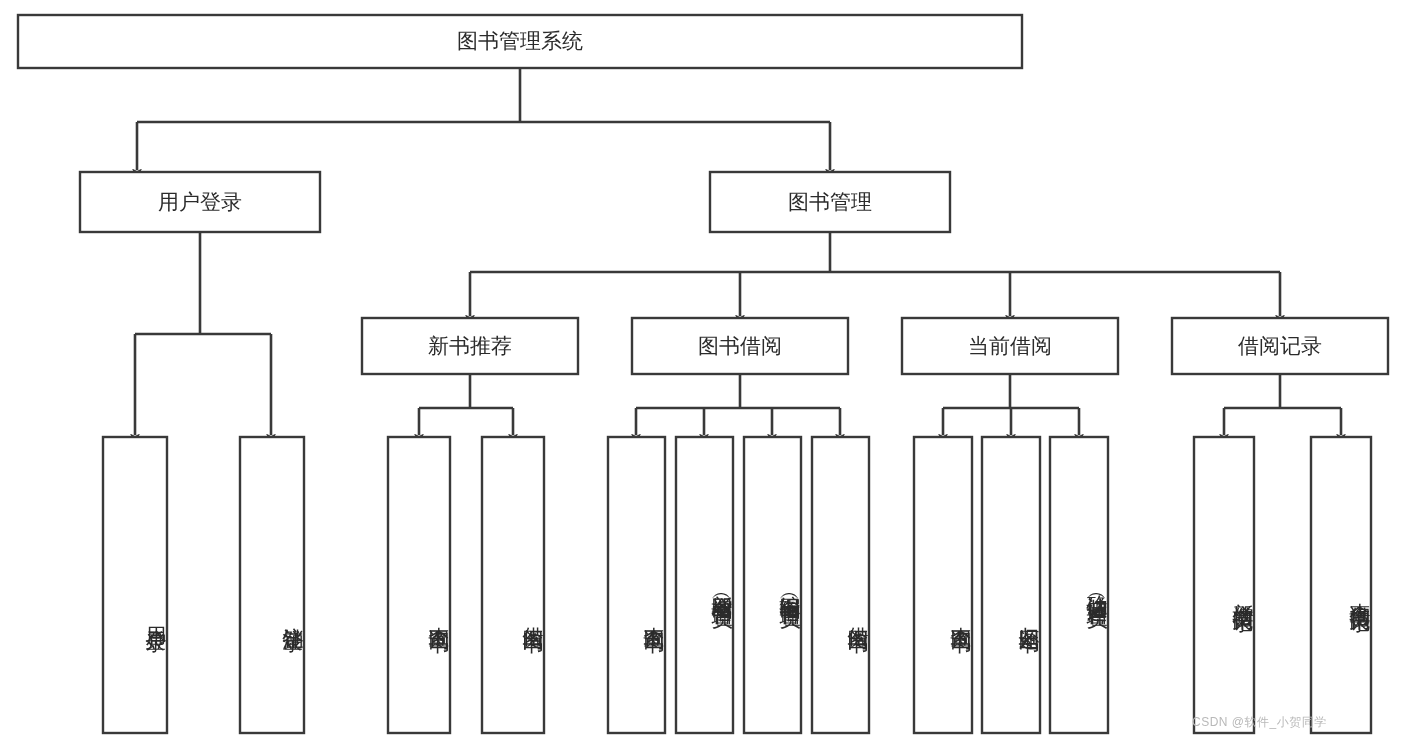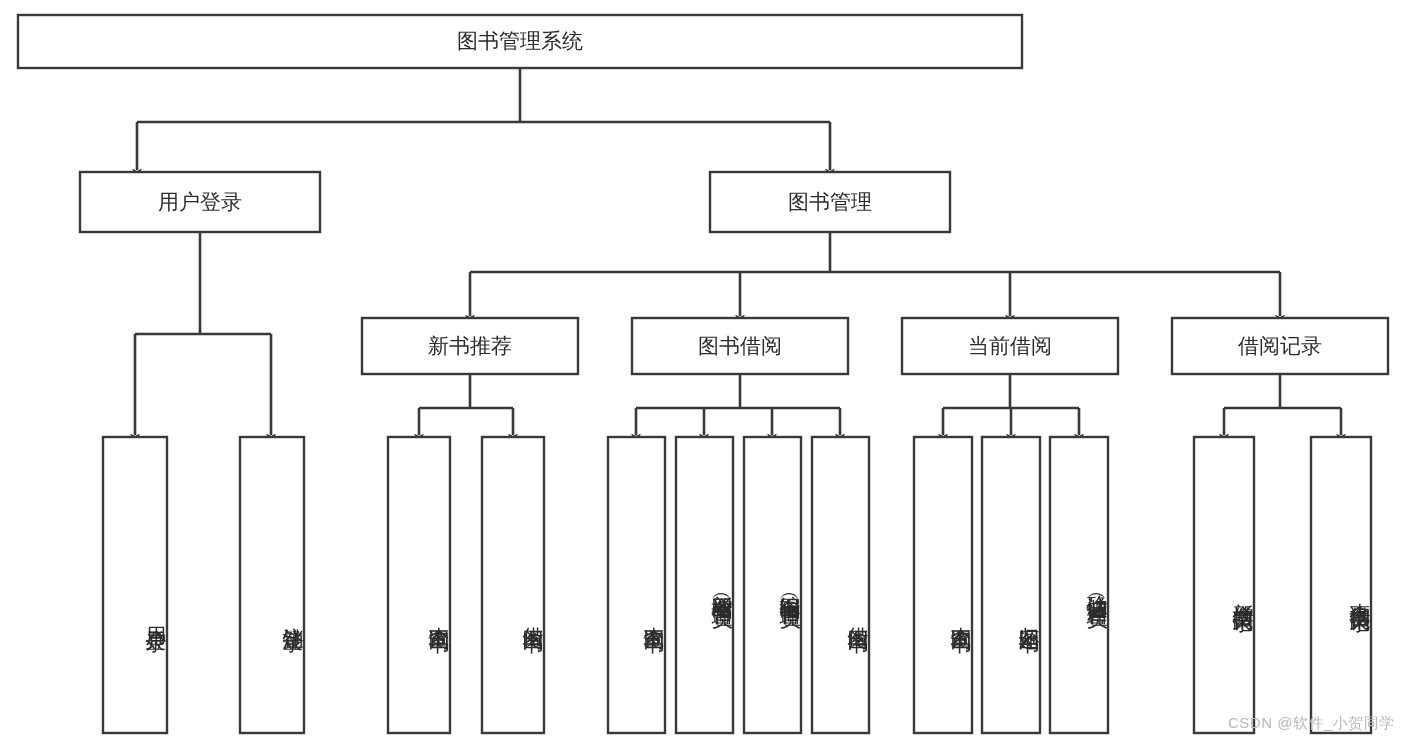--- a/index.html
+++ b/index.html
@@ -62,25 +62,24 @@
     white-space: nowrap;
     text-align: center;
     pointer-events: none;
     display: flex;
     align-items: flex-start;
     justify-content: center;
   }
   .watermark {
     position: absolute;
     font-family: "Liberation Sans", "DejaVu Sans", sans-serif;
-    font-size: 15px;
+    font-size: 12px;
     color: #b9b9b9;
     white-space: nowrap;
     letter-spacing: 0.5px;
-    padding-left: 36px;
   }
 </style>
 </head>
 <body>
 
 <div id="diagram-root">
   <svg id="tree-svg" viewBox="0 0 1405 747">
     <defs>
       <marker id="arrow" markerWidth="12" markerHeight="12" refX="1.5" refY="5" orient="auto" markerUnits="userSpaceOnUse">
         <path class="arrow-head" d="M0,0 L11,5 L0,10 L2.5,5 Z"></path>

